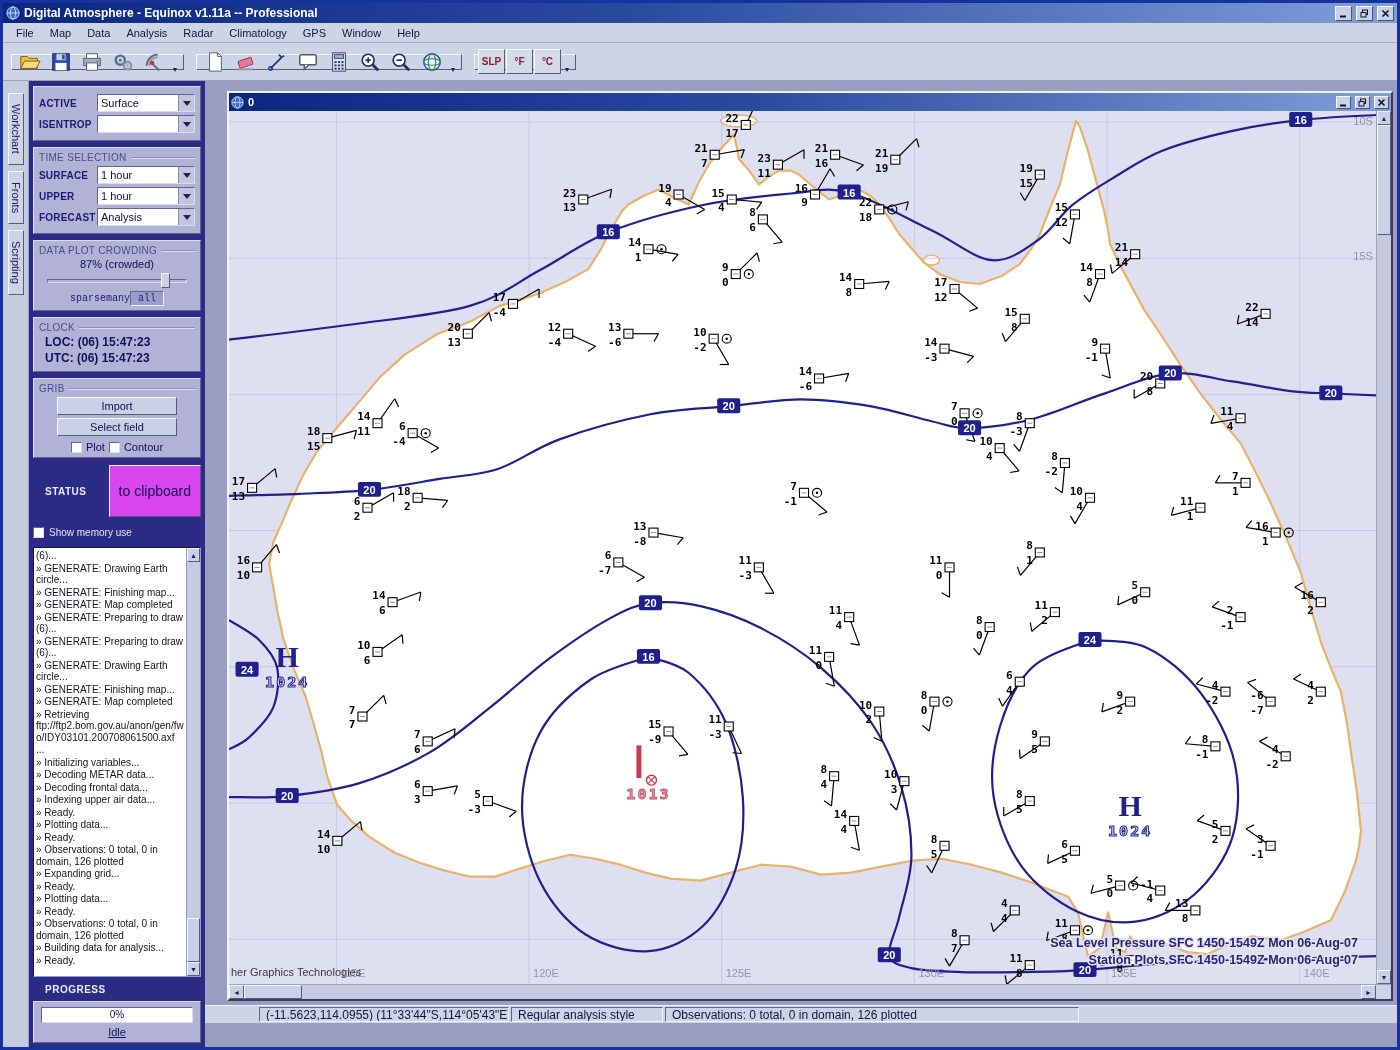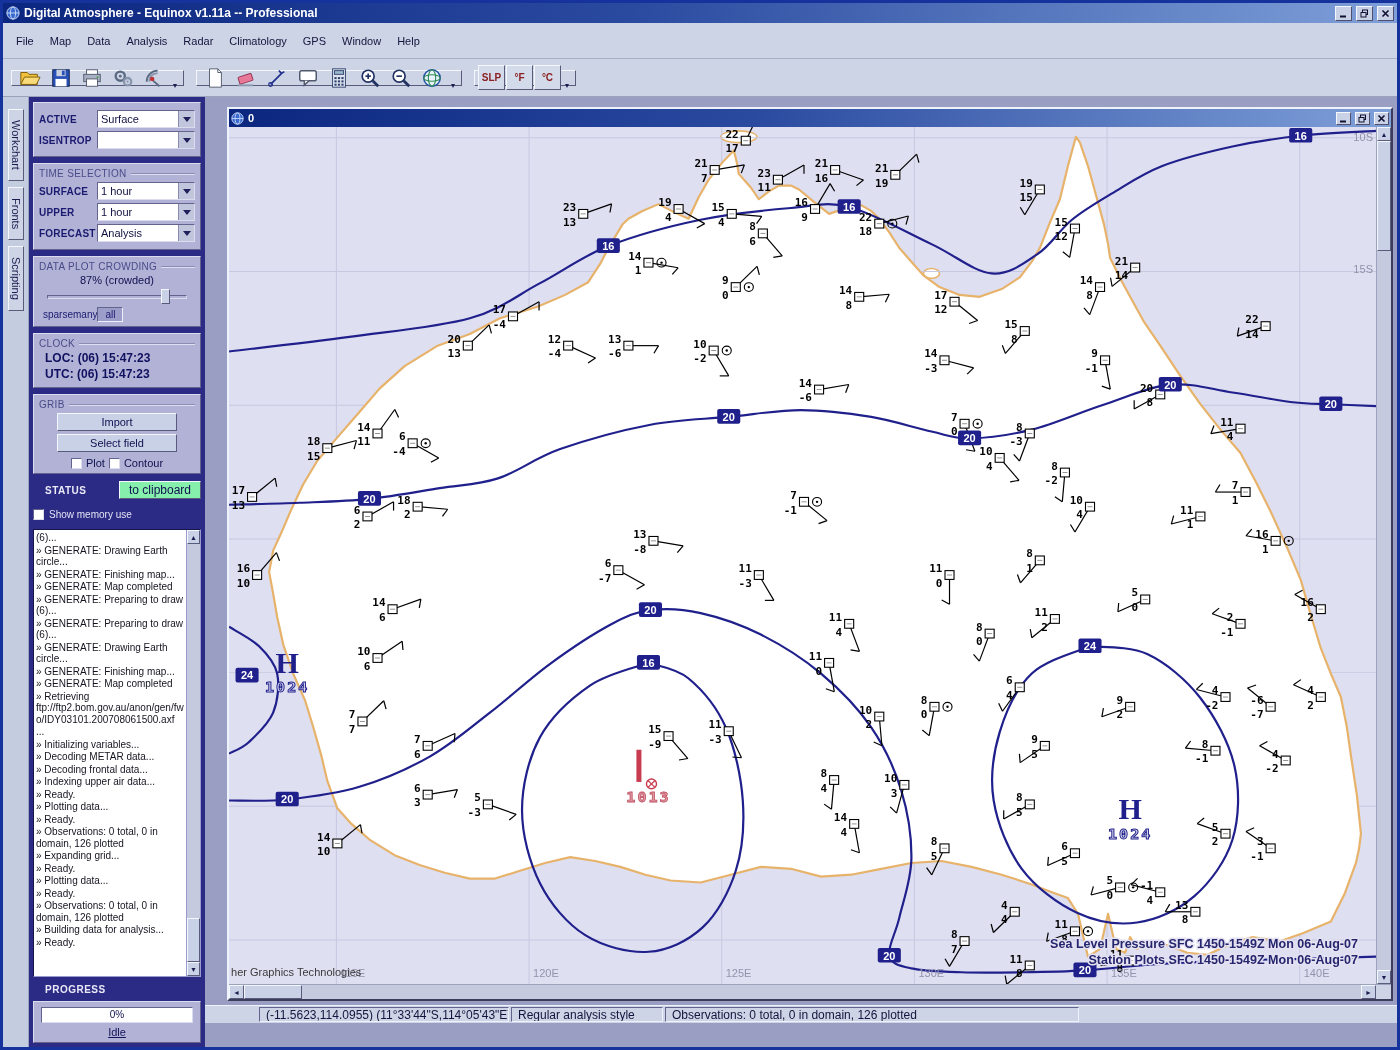--- a/index.html
+++ b/index.html
@@ -7,21 +7,21 @@
   .app{width:1400px;height:1050px;border:3px solid #16329c;background:#9a9ec2;display:flex;flex-direction:column;font-family:"Liberation Sans",sans-serif;overflow:hidden;}
 
   
   .titlebar{height:20px;background:linear-gradient(90deg,#0b267f,#2a4aa0 45%,#7e9fd8);display:flex;align-items:center;padding:0 3px;gap:4px;flex:0 0 auto;}
   .titlebar .title{color:#fff;font-size:12px;font-weight:bold;flex:1;white-space:nowrap;overflow:hidden;}
   .winbtn{width:17px;height:15px;background:#c9d1e6;border:1px solid;border-color:#f4f7fc #50506e #50506e #f4f7fc;display:flex;align-items:center;justify-content:center;}
   .winbtn svg{width:9px;height:9px;}
   .appicon{width:14px;height:14px;}
 
   
-  .menubar{height:36px;background:#ccd4e6;display:flex;align-items:center;padding-left:6px;gap:2px;border-bottom:1px solid #a8b0c8;flex:0 0 auto;}
+  .menubar{height:20px;background:#ccd4e6;display:flex;align-items:center;padding-left:6px;gap:2px;border-bottom:1px solid #a8b0c8;flex:0 0 auto;}
   .menu-item{font-size:11px;color:#14143c;padding:2px 7px;}
 
   
   .toolbar{height:38px;background:#ccd4e6;display:flex;align-items:center;gap:12px;padding:2px 8px;border-bottom:1px solid #9aa2bc;flex:0 0 auto;}
   .tgroup{display:flex;align-items:center;gap:1px;border:1px solid;border-color:#f4f7fc #5a5a7a #5a5a7a #f4f7fc;padding:2px 3px;height:16px;background:#ccd4e6;}
   .tbtn{width:30px;height:27px;display:flex;align-items:center;justify-content:center;}
   .tbtn svg{width:22px;height:22px;}
   .tbtn.txt{width:27px;height:25px;font-size:10px;font-weight:bold;color:#8a2020;background:#d3dbeb;border:1px solid;border-color:#f4f7fc #5a5a7a #5a5a7a #f4f7fc;}
   .tdrop{width:10px;height:27px;display:flex;align-items:flex-end;justify-content:center;color:#1c1c50;font-size:8px;padding-bottom:1px;}
 
@@ -39,30 +39,30 @@
   .combo{flex:1;height:18px;background:#fff;border:1px solid;border-color:#63638e #dcdcef #dcdcef #63638e;display:flex;align-items:stretch;}
   .combo .val{flex:1;font-size:11px;color:#101040;padding:2px 0 0 3px;overflow:hidden;white-space:nowrap;}
   .combo .drop{width:16px;background:#c2c6dc;border-left:1px solid #8a8ab0;display:flex;align-items:center;justify-content:center;}
   .tri{width:0;height:0;border:4px solid transparent;border-top:5px solid #20205a;margin-top:4px;}
   .pcap{display:flex;align-items:center;gap:4px;margin-bottom:2px;}
   .pcap .ct{font-size:10px;color:#4a4a8a;letter-spacing:.3px;white-space:nowrap;}
   .pcap .cl{flex:1;height:2px;border-top:1px solid #8b8bb4;border-bottom:1px solid #dedef0;}
   .crowd-val{text-align:center;font-size:11px;color:#101050;margin:2px 0 1px;}
   .slider{height:4px;margin:9px 8px 8px;border:1px solid;border-color:#63638e #dcdcef #dcdcef #63638e;position:relative;}
   .thumb{position:absolute;width:9px;height:15px;top:-7px;left:82%;background:#c9d1e6;border:1px solid;border-color:#f4f7fc #5a5a7a #5a5a7a #f4f7fc;}
-  .crowd-labels{display:flex;justify-content:flex-start;align-items:center;font-size:10px;color:#1a1a70;padding:0 4px;}
+  .crowd-labels{display:flex;justify-content:center;align-items:center;font-size:10px;color:#1a1a70;padding:0 4px;font-family:Liberation Mono, monospace;}
   .crowd-labels .sel{background:#9d9dca;border:1px solid;border-color:#63638e #ecf0f8 #ecf0f8 #63638e;padding:1px 7px;}
   .clockline{font-size:12px;font-weight:bold;color:#101060;margin:2px 0 2px 6px;white-space:nowrap;}
   .gbtn{width:120px;margin:3px auto;height:18px;background:#c9d1e6;border:1px solid;border-color:#f4f7fc #5a5a7a #5a5a7a #f4f7fc;font-size:11px;color:#101050;text-align:center;line-height:16px;}
   .cbrow{display:flex;justify-content:center;gap:4px;margin-top:5px;}
   .cb{display:flex;align-items:center;gap:4px;font-size:11px;color:#101050;}
   .cbbox{width:11px;height:11px;background:#fff;border:1px solid;border-color:#63638e #dcdcef #dcdcef #63638e;flex:0 0 auto;}
   .shead{display:flex;align-items:center;justify-content:space-between;margin-top:1px;flex:0 0 auto;margin-left:12px;}
   .shead .t{font-size:10px;font-weight:bold;color:#e9e9f8;letter-spacing:.5px;}
-  .clipbtn{font-size:12px;color:#101050;background:#86efac;border:1px solid;border-color:#f4f7fc #5a5a7a #5a5a7a #f4f7fc;padding:1px 9px;}
+  .clipbtn{font-size:14px;color:#101050;background:#d946ef;border:1px solid;border-color:#f4f7fc #5a5a7a #5a5a7a #f4f7fc;padding:17px 9px;}
   .memrow{display:flex;align-items:center;gap:5px;margin:4px 0 3px;font-size:10px;color:#e2e2f4;flex:0 0 auto;}
   .logwrap{flex:1;display:flex;min-height:0;border:1px solid;border-color:#16164a #9a9ace #9a9ace #16164a;background:#fff;}
   .log{flex:1;overflow:hidden;padding:2px 2px;font-size:10px;color:#141420;line-height:11.5px;}
   .logline{margin-bottom:1px;word-wrap:break-word;}
   .vsb{width:14px;background:#c6cade;display:flex;flex-direction:column;border-left:1px solid #9a9ace;}
   .sbbtn{height:14px;background:#c9d1e6;border:1px solid;border-color:#f4f7fc #5a5a7a #5a5a7a #f4f7fc;font-size:7px;color:#1c1c50;display:flex;align-items:center;justify-content:center;flex:0 0 auto;}
   .sbtrack{flex:1;display:flex;flex-direction:column;}
   .sbthumb{height:44px;background:#c9d1e6;border:1px solid;border-color:#f4f7fc #5a5a7a #5a5a7a #f4f7fc;margin-top:auto;}
   .pbar{height:16px;background:#fff;border:1px solid;border-color:#63638e #dcdcef #dcdcef #63638e;text-align:center;font-size:10px;color:#101050;line-height:14px;margin:1px 2px 3px;}
   .idle{text-align:center;font-size:11px;color:#14145a;text-decoration:underline;}

